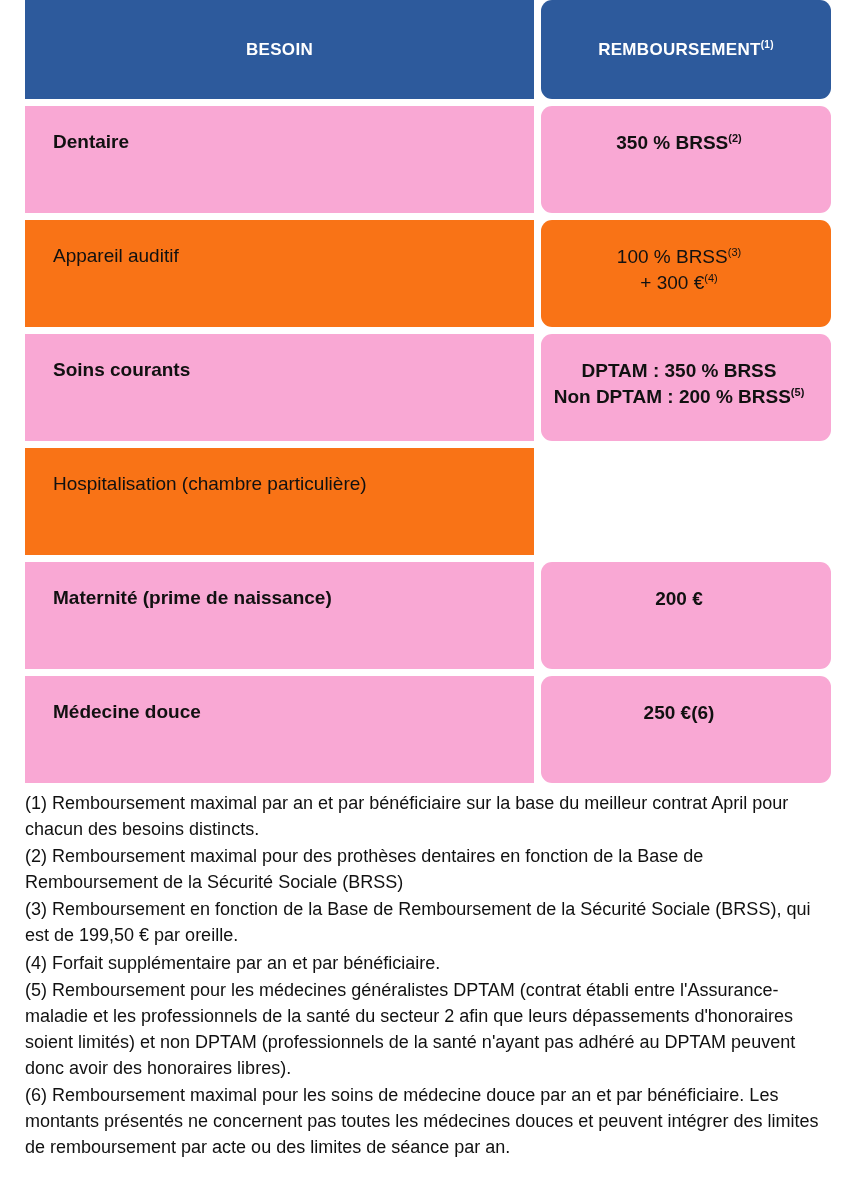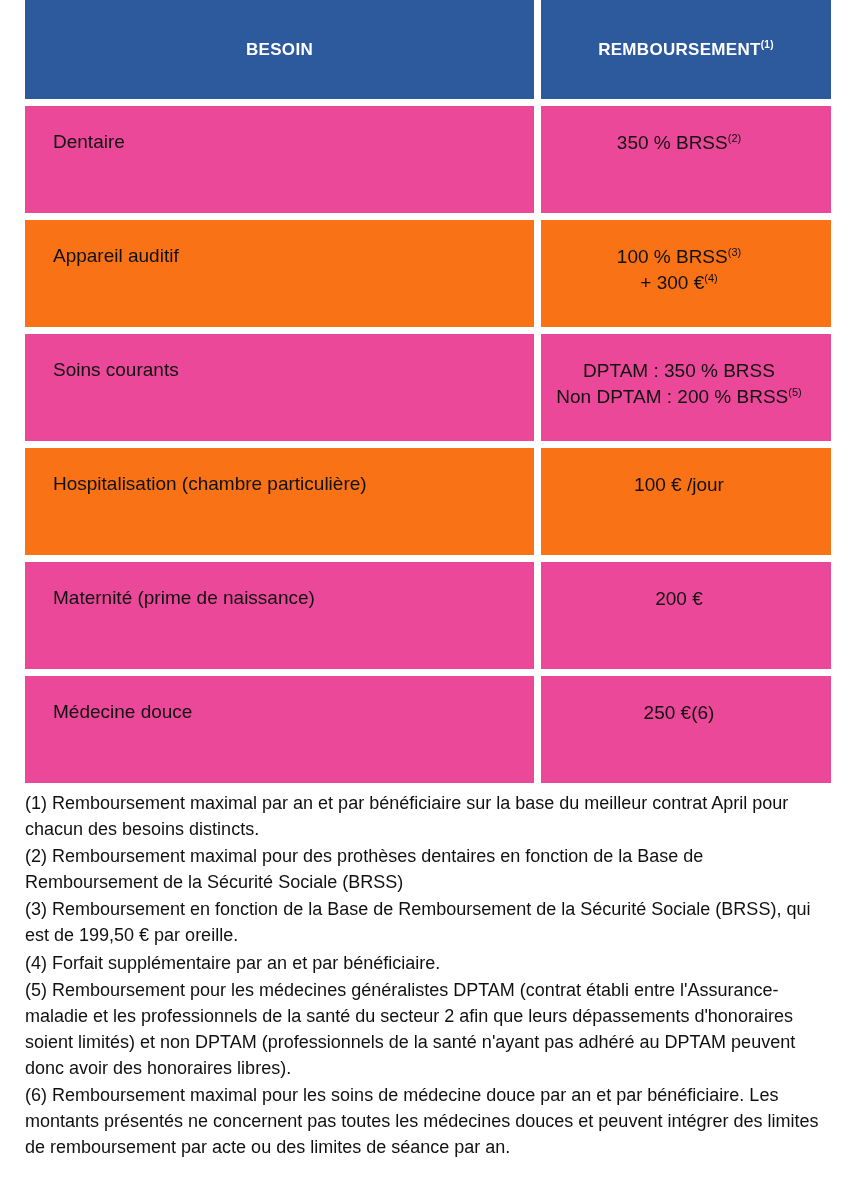--- a/index.html
+++ b/index.html
@@ -43,20 +43,21 @@
     align-items: flex-start;
   }
 
   .col-need {
     width: 509px;
     flex: 0 0 509px;
   }
   .col-amount {
     width: 290px;
     flex: 0 0 290px;
+    border-radius: 11px;
   }
 
   
   .t-head .t-cell {
     background: #2d5a9c;
     height: 99px;
     align-items: center;
     justify-content: center;
   }
   .head-text {
@@ -81,21 +82,21 @@
   .t-body .col-need {
     padding-left: 28px;
     padding-right: 14px;
     justify-content: flex-start;
   }
   .t-body .col-amount {
     padding-right: 14px;
     justify-content: center;
   }
 
-  .shade-dark .t-cell { background: #ec4899; }
+  .shade-dark .t-cell { background: #f9a8d4; font-weight: bold; }
   .shade-light .t-cell { background: #f97316; }
 
   .need-text {
     font-size: 19px;
     line-height: 1.28;
     color: #111111;
     text-align: left;
   }
   .amount-text {
     font-size: 19px;
@@ -166,23 +167,20 @@
         </div>
         <div class="t-cell col-amount">
           <span class="amount-text"><span>DPTAM : 350 % BRSS
 Non DPTAM : 200 % BRSS</span><sup>(5)</sup></span>
         </div>
       </div>
 
       <div class="t-row shade-light">
         <div class="t-cell col-need">
           <span class="need-text">Hospitalisation (chambre particulière)</span>
-        </div>
-        <div class="t-cell col-amount">
-          <span class="amount-text"><span>100 € /jour</span><sup></sup></span>
         </div>
       </div>
 
       <div class="t-row shade-dark">
         <div class="t-cell col-need">
           <span class="need-text">Maternité (prime de naissance)</span>
         </div>
         <div class="t-cell col-amount">
           <span class="amount-text"><span>200 €</span><sup></sup></span>
         </div>

